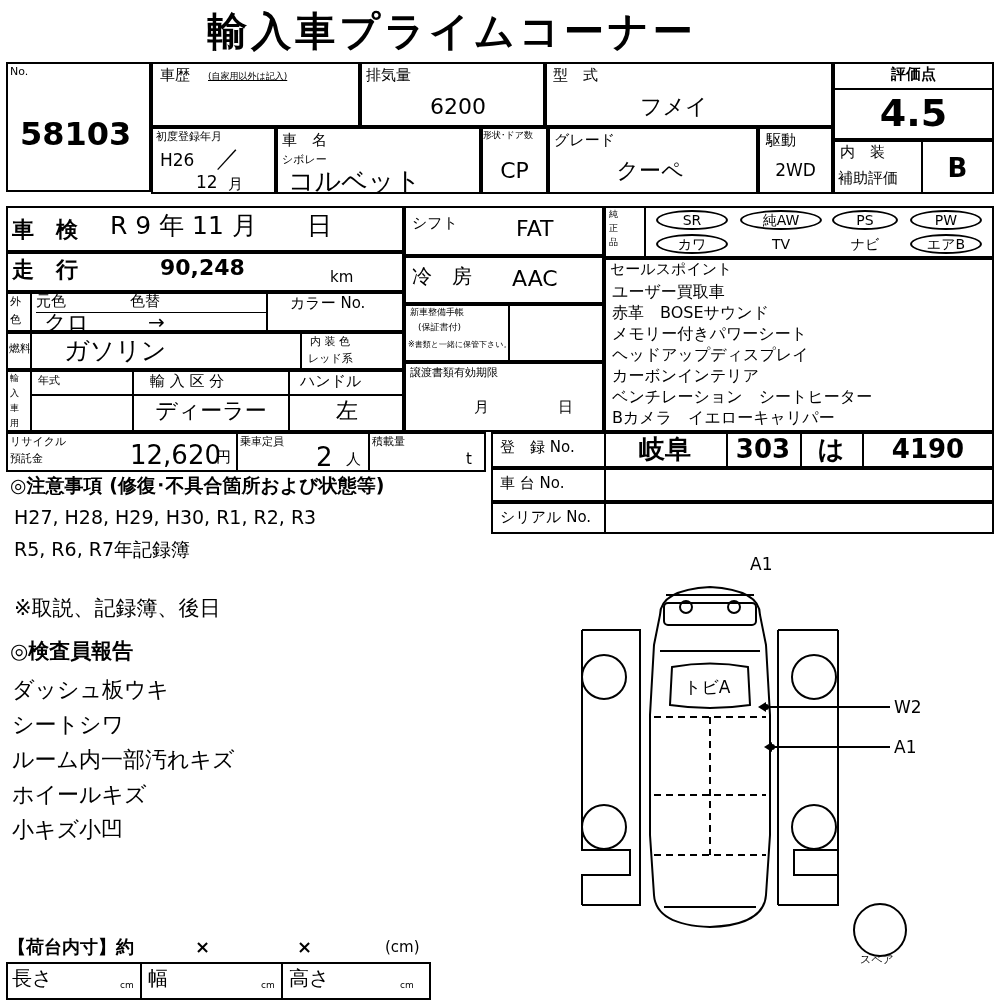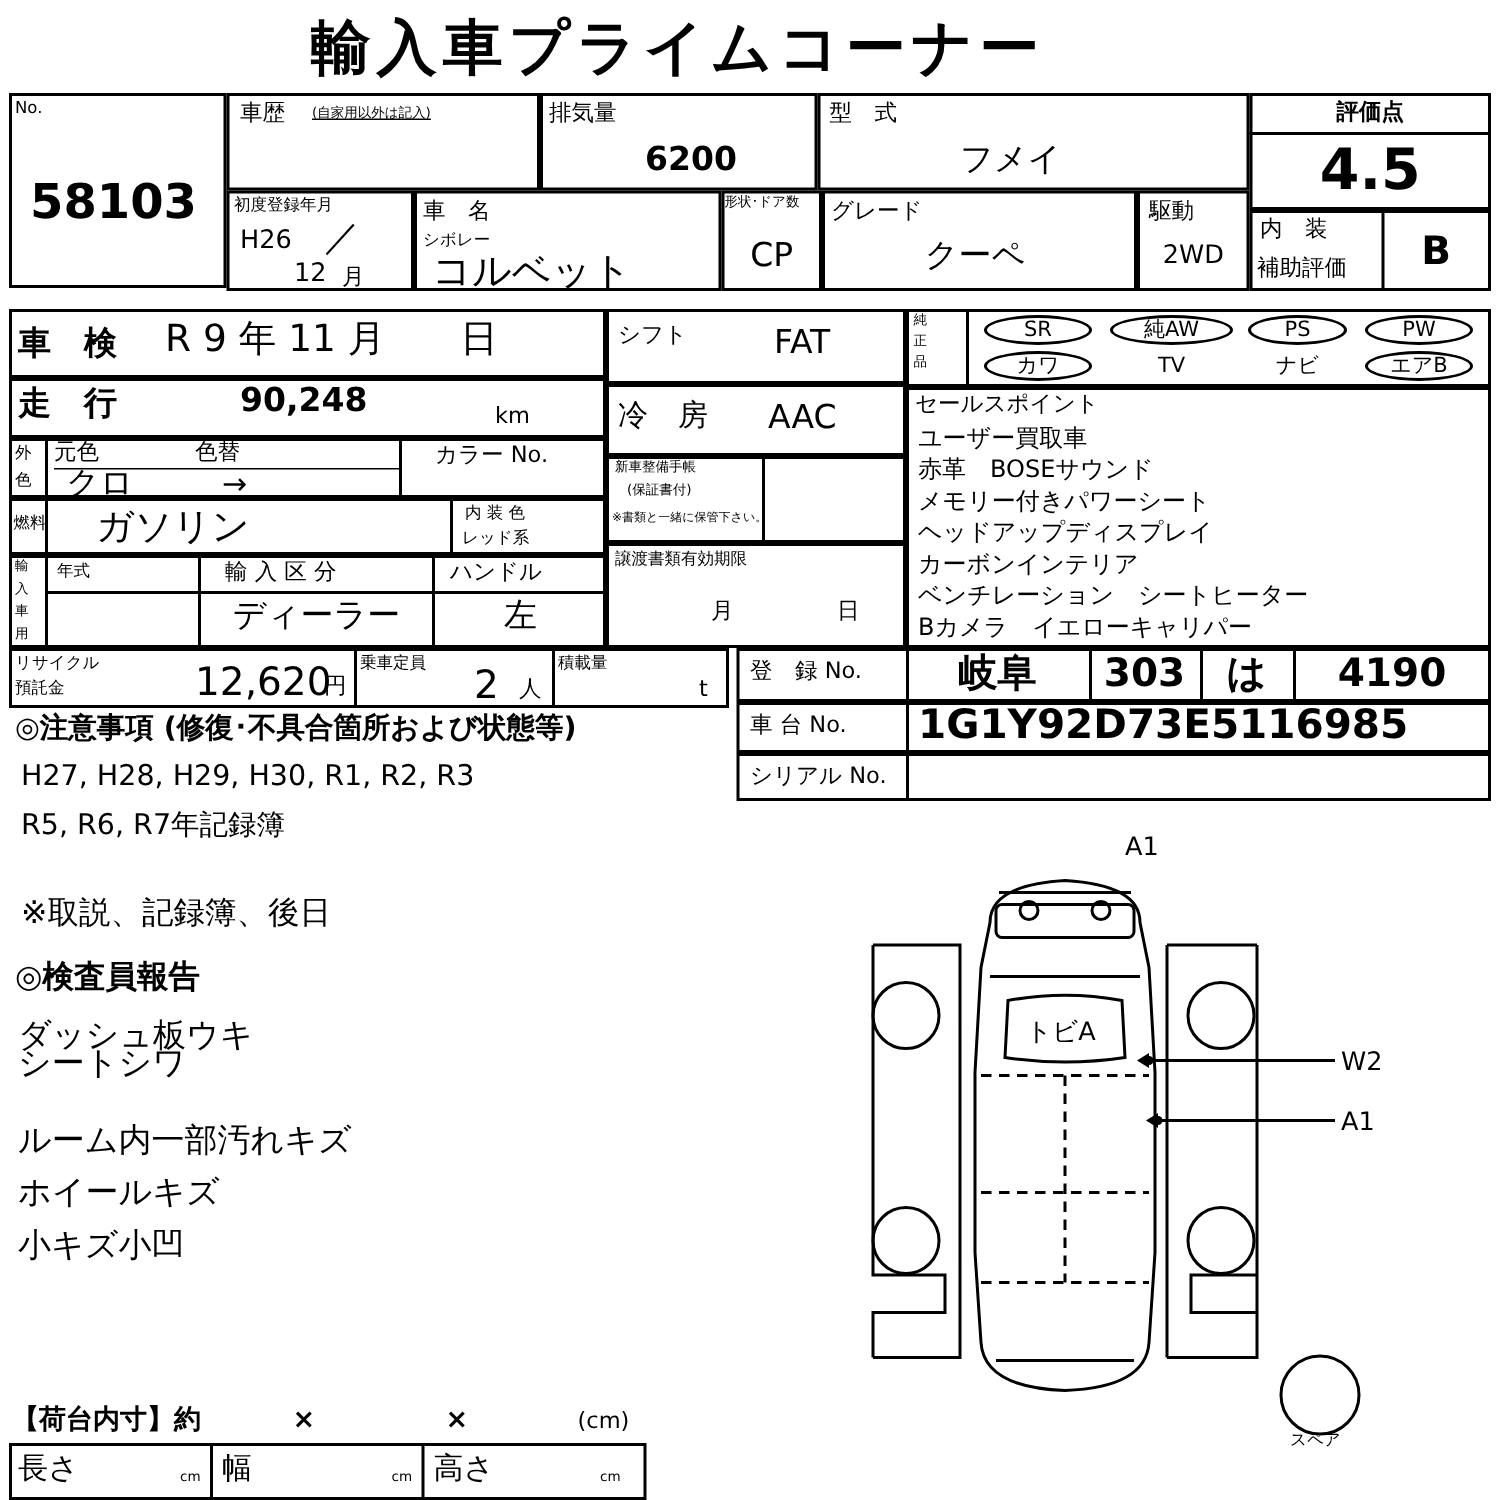--- a/index.html
+++ b/index.html
@@ -51,21 +51,21 @@
   <div class="bx" style="left:6px; top:62px; width:145px; height:130px;"></div>
   <div class="t lbl-sm" style="left:10px; top:66px;">No.</div>
   <div class="t bold" style="left:20px; top:118px; font-size:32px;">58103</div>
 
   <div class="bx" style="left:151px; top:62px; width:209px; height:65px;"></div>
   <div class="t lbl" style="left:160px; top:68px;">車歴</div>
   <div class="t lbl-xs" style="left:208px; top:72px; text-decoration:underline;">(自家用以外は記入)</div>
 
   <div class="bx" style="left:360px; top:62px; width:185px; height:65px;"></div>
   <div class="t lbl" style="left:366px; top:68px;">排気量</div>
-  <div class="t val" style="left:430px; top:96px;font-weight:bold;">6200</div>
+  <div class="t val" style="left:430px; top:96px;">6200</div>
 
   <div class="bx" style="left:545px; top:62px; width:288px; height:65px;"></div>
   <div class="t lbl" style="left:553px; top:68px;">型　式</div>
   <div class="t val" style="left:640px; top:96px;">フメイ</div>
 
   <div class="bx" style="left:833px; top:62px; width:161px; height:78px;"></div>
   <div class="ln" style="left:833px; top:88px; width:161px; height:2px;"></div>
   <div class="t lbl bold ctr" style="left:833px; top:67px; width:161px;">評価点</div>
   <div class="t bold ctr" style="left:833px; top:94px; width:161px; font-size:38px;">4.5</div>
 
@@ -206,34 +206,33 @@
   <div class="ln" style="left:862px; top:432px; width:2px; height:36px;"></div>
   <div class="t lbl" style="left:500px; top:440px;">登　録 No.</div>
   <div class="t bold ctr" style="left:604px; top:436px; width:122px; font-size:26px;">岐阜</div>
   <div class="t bold ctr" style="left:726px; top:436px; width:74px; font-size:26px;">303</div>
   <div class="t bold ctr" style="left:800px; top:436px; width:62px; font-size:26px;">は</div>
   <div class="t bold ctr" style="left:862px; top:436px; width:132px; font-size:26px;">4190</div>
 
   <div class="bx" style="left:491px; top:468px; width:503px; height:34px;"></div>
   <div class="ln" style="left:604px; top:468px; width:2px; height:34px;"></div>
   <div class="t lbl" style="left:500px; top:476px;">車 台 No.</div>
-  <div class="t bold" style="left:612px; top:470px; font-size:27px;">1G1Y92D73E5116985</div>
 
   <div class="bx" style="left:491px; top:502px; width:503px; height:32px;"></div>
   <div class="ln" style="left:604px; top:502px; width:2px; height:32px;"></div>
   <div class="t lbl" style="left:500px; top:510px;">シリアル No.</div>
   <div class="t val" style="left:612px; top:506px;"></div>
 
   <div class="t bold" style="left:10px; top:476px; font-size:19px;">◎注意事項 (修復･不具合箇所および状態等)</div>
   <div class="note-line" style="left:14px; top:506px;">H27, H28, H29, H30, R1, R2, R3</div>
   <div class="note-line" style="left:14px; top:537px;">R5, R6, R7年記録簿</div>
   <div class="big-note" style="left:14px; top:594px;">※取説、記録簿、後日</div>
   <div class="t bold" style="left:10px; top:641px; font-size:21px;">◎検査員報告</div>
   <div class="big-note" style="left:12px; top:675px; font-size:22px;">ダッシュ板ウキ</div>
-  <div class="big-note" style="left:12px; top:694px; font-size:22px;">シートシワ</div>
+  <div class="big-note" style="left:12px; top:710px; font-size:22px;">シートシワ</div>
   <div class="big-note" style="left:12px; top:745px; font-size:22px;">ルーム内一部汚れキズ</div>
   <div class="big-note" style="left:12px; top:780px; font-size:22px;">ホイールキズ</div>
   <div class="big-note" style="left:12px; top:815px; font-size:22px;">小キズ小凹</div>
 
   <div class="abs" style="left:560px; top:555px; width:440px; height:420px;">
     <svg width="440" height="420" viewBox="0 0 440 420">
       <g fill="none" stroke="#000" stroke-width="2">
 
         <path d="M22 75 L22 295 L70 295 L70 320 L22 320 L22 350"></path>
         <path d="M22 75 L80 75 L80 350 L22 350"></path>

